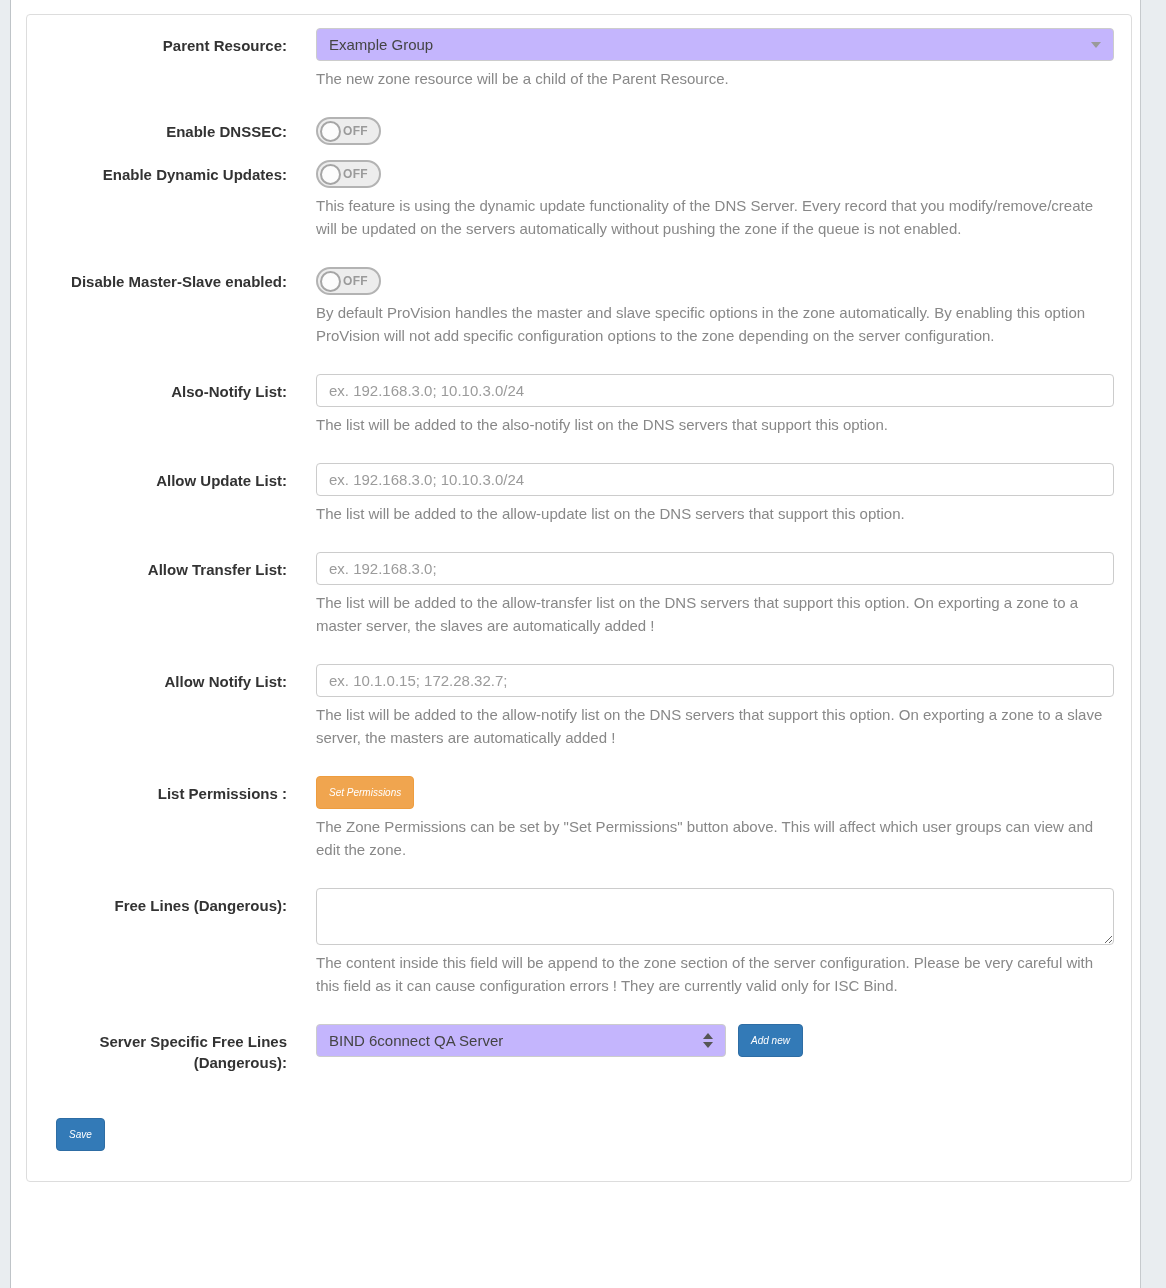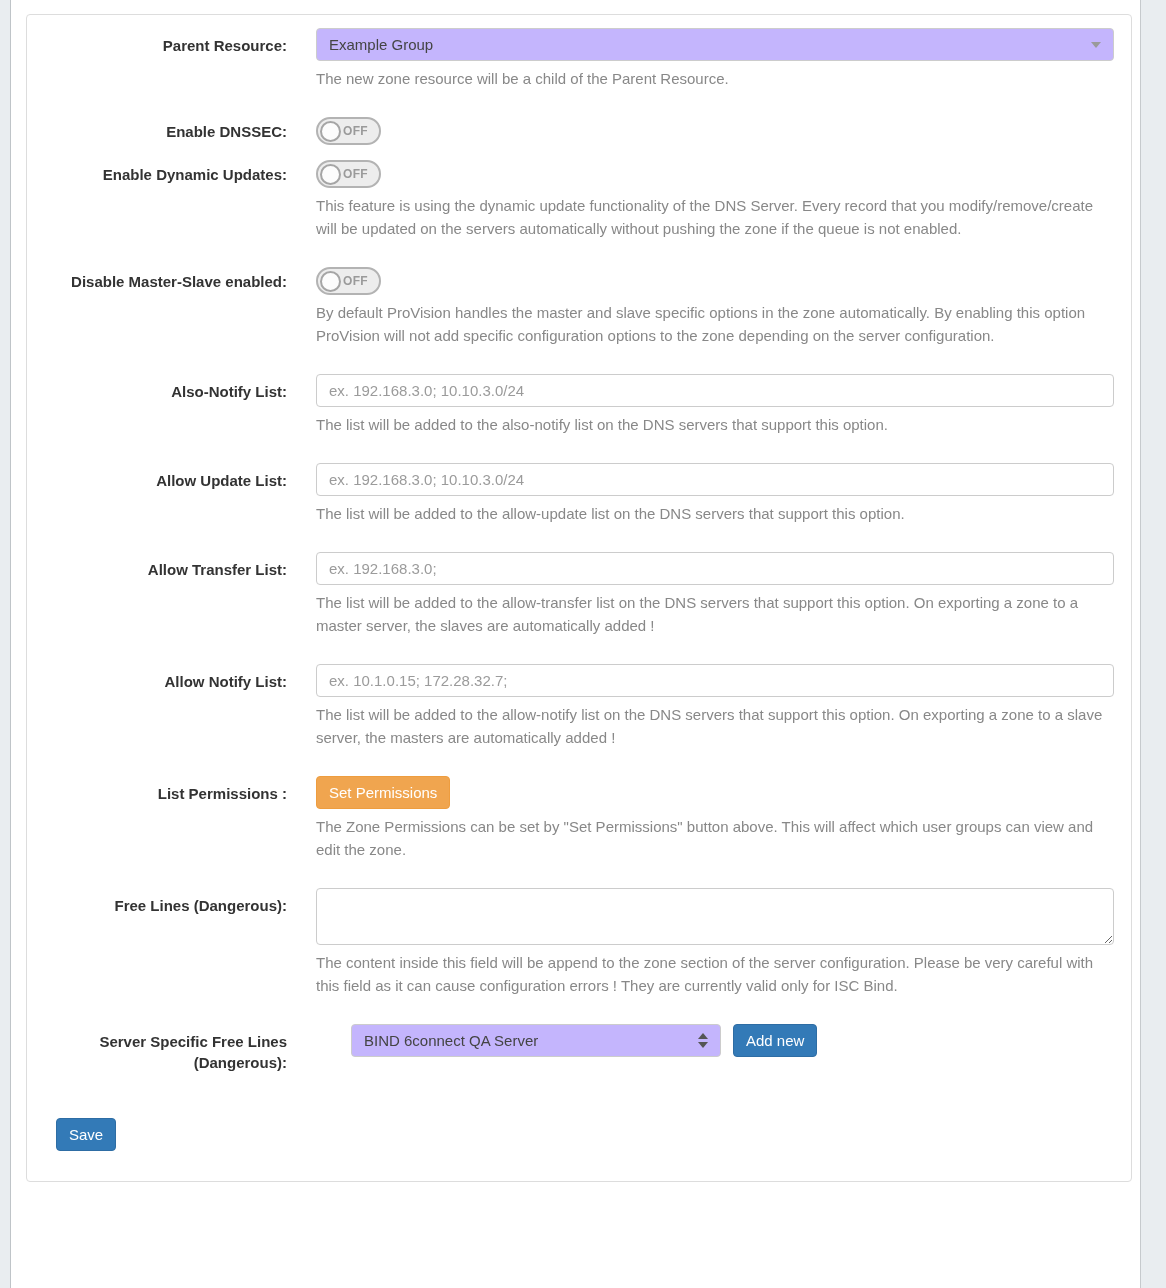--- a/index.html
+++ b/index.html
@@ -83,21 +83,21 @@
     padding: 0 12px;
     color: #444;
     cursor: pointer;
   }
   .caret-down {
     width: 0; height: 0;
     border-left: 5px solid transparent;
     border-right: 5px solid transparent;
     border-top: 6px solid #9a9a9a;
   }
-  .select-box.narrow { width: 370px; display: inline-flex; margin-left: 35px; }
+  .select-box.narrow { width: 410px; display: inline-flex; }
   .spinner-arrows { display: flex; flex-direction: column; align-items: center; line-height: 0; }
   .spinner-arrows .up {
     width: 0; height: 0; margin-bottom: 3px;
     border-left: 5px solid transparent; border-right: 5px solid transparent;
     border-bottom: 6px solid #555;
   }
   .spinner-arrows .down {
     width: 0; height: 0;
     border-left: 5px solid transparent; border-right: 5px solid transparent;
     border-top: 6px solid #555;
@@ -124,26 +124,27 @@
     color: #9a9a9a;
     font-size: 12px;
     padding: 0 9px 0 2px;
     letter-spacing: 0.3px;
   }
 
   .btn {
     display: inline-block;
     border-radius: 4px;
     padding: 6px 12px;
-    font-size: 15px;
+    font-size: 10px;
     color: #ffffff;
     border: 1px solid transparent;
     cursor: pointer;
     font-family: "Liberation Sans", sans-serif;
     line-height: 19px;
+    font-style: italic;
   }
   .btn-orange { background: #f0a54f; border-color: #ee9d3f; }
   .btn-blue { background: #337ab7; border-color: #2e6da4; }
   .inline-row { display: flex; align-items: flex-start; gap: 12px; }
 </style>
 </head>
 <body>
 
 <div class="content-column">
   <div class="panel">

